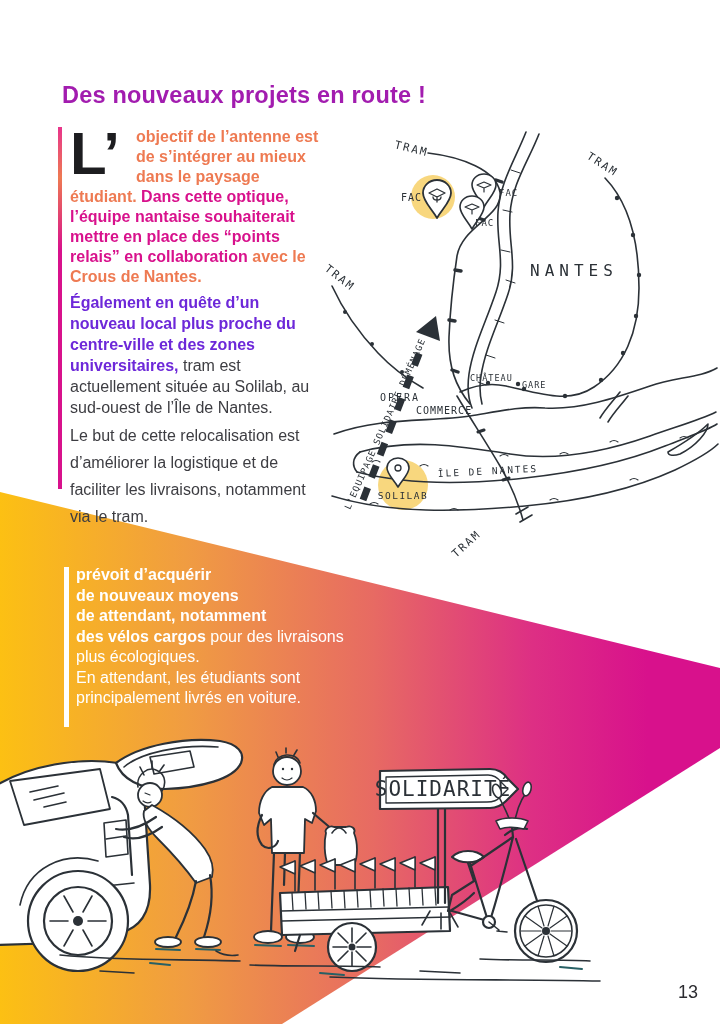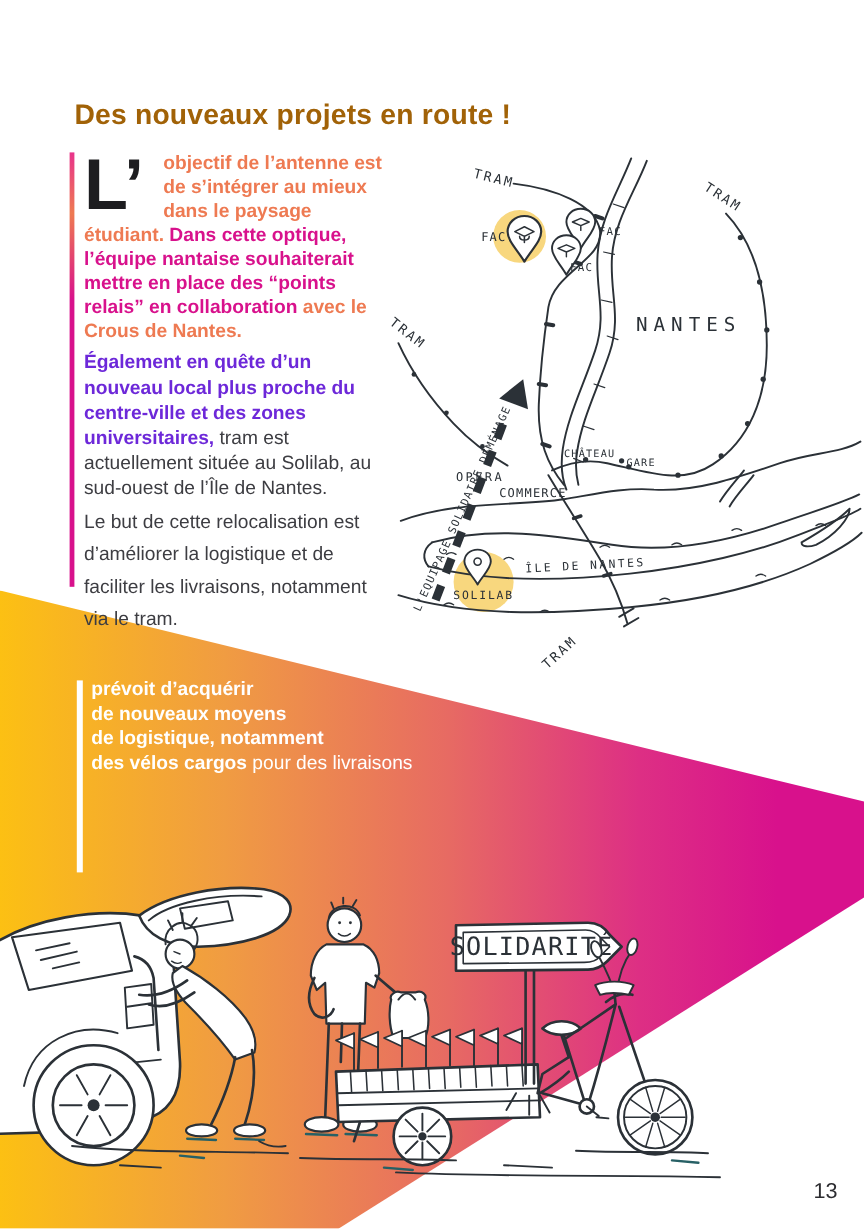--- a/index.html
+++ b/index.html
@@ -1,19 +1,19 @@
 <!DOCTYPE html>
 <html><head>
 <meta charset="utf-8">
 <style>
   html,body{margin:0;padding:0;background:#ffffff;}
   #page{position:relative;width:720px;height:1024px;margin:0 auto;background:#fff;overflow:hidden;
         font-family:"Liberation Sans",sans-serif;}
   
-  .title{position:absolute;left:62px;top:82px;font-size:23.5px;font-weight:bold;color:#a16207;letter-spacing:.2px;}
+  .title{position:absolute;left:62px;top:82px;font-size:23.5px;font-weight:bold;color:#a21caf;letter-spacing:.2px;}
   
   .accent-bar{position:absolute;left:58px;top:127px;width:4px;height:362px;
               background:linear-gradient(180deg,#e8348b 0%,#ee7a52 14%,#d8118c 34%,#d8118c 100%);}
   .col{position:absolute;left:70px;width:252px;font-size:16px;line-height:20px;color:#3d3d42;}
   .p1{top:127px;font-weight:bold;line-height:20px;}
   .p2{top:292px;line-height:21px;}
   .p3{top:422px;line-height:27px;}
   .dropcap{float:left;width:66px;height:58px;font-size:60px;line-height:54px;font-weight:bold;color:#1d1d20;}
   .txt-orange{color:#ee7a52;}
   .txt-pink{color:#d8118c;}
@@ -150,22 +150,25 @@
     <text class="maptext" x="106" y="294" font-size="10" letter-spacing="1">COMMERCE</text>
     <text class="maptext" x="160" y="261" font-size="8.5" letter-spacing="1">CHÂTEAU</text>
     <text class="maptext" x="212" y="268" font-size="8.5" letter-spacing="1">GARE</text>
     <text class="maptext" x="128" y="357" font-size="9.5" letter-spacing="2" transform="rotate(-3 128 357)">ÎLE DE NANTES</text>
   </svg>
 
   <div class="wedge-bar"></div>
   <div class="wedge-text">
     <div class="b pre">prévoit d’acquérir
 de nouveaux moyens
-de logistique, notamment</div>
+de attendant, notamment</div>
     <div><span class="b">des vélos cargos</span><span> pour des livraisons</span></div>
+    <div class="pre">plus écologiques.
+En attendant, les étudiants sont
+principalement livrés en voiture.</div>
   </div>
 
   <svg style="left:0;top:735px;" width="720" height="289" viewBox="0 0 720 289">
 
     <g>
       <path class="wfill" d="M-6,52 C28,30 80,22 118,28 L122,30 C134,34 142,44 144,58 L150,150 C151,175 142,192 120,198 L60,208 L-6,210 Z"></path>
       <path class="wfill" style="stroke-width:1.8" d="M10,46 L100,34 L110,74 L24,90 Z"></path>
       <path class="ink" d="M30,57 l28,-6 M34,65 l30,-7 M44,72 l22,-5"></path>
       <path class="wfill" d="M116,28 C140,10 185,2 220,6 C238,9 245,18 241,28 C234,44 200,53 165,54 C140,54 122,44 116,28 Z"></path>
       <path class="ink" d="M124,32 C140,18 180,9 218,12"></path>

